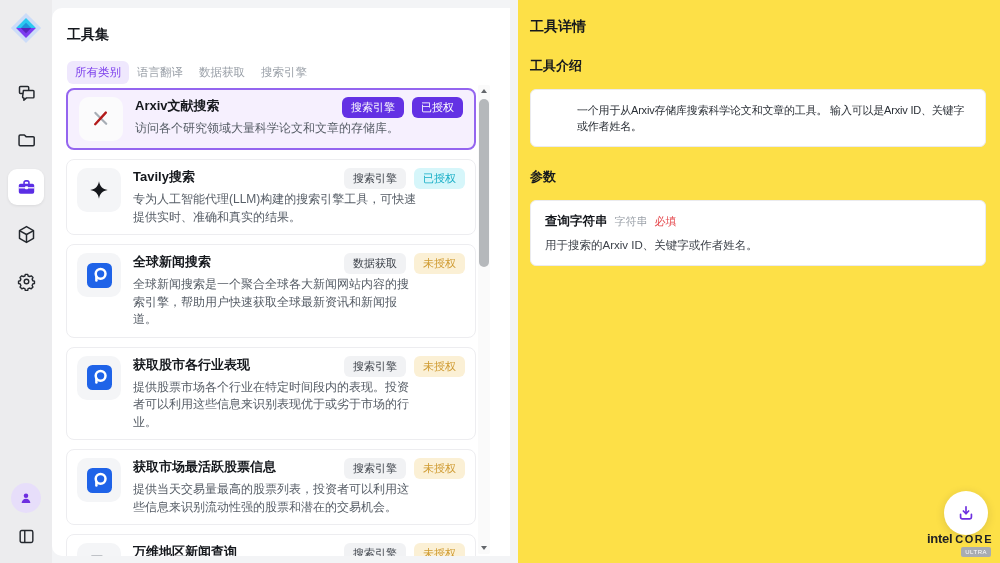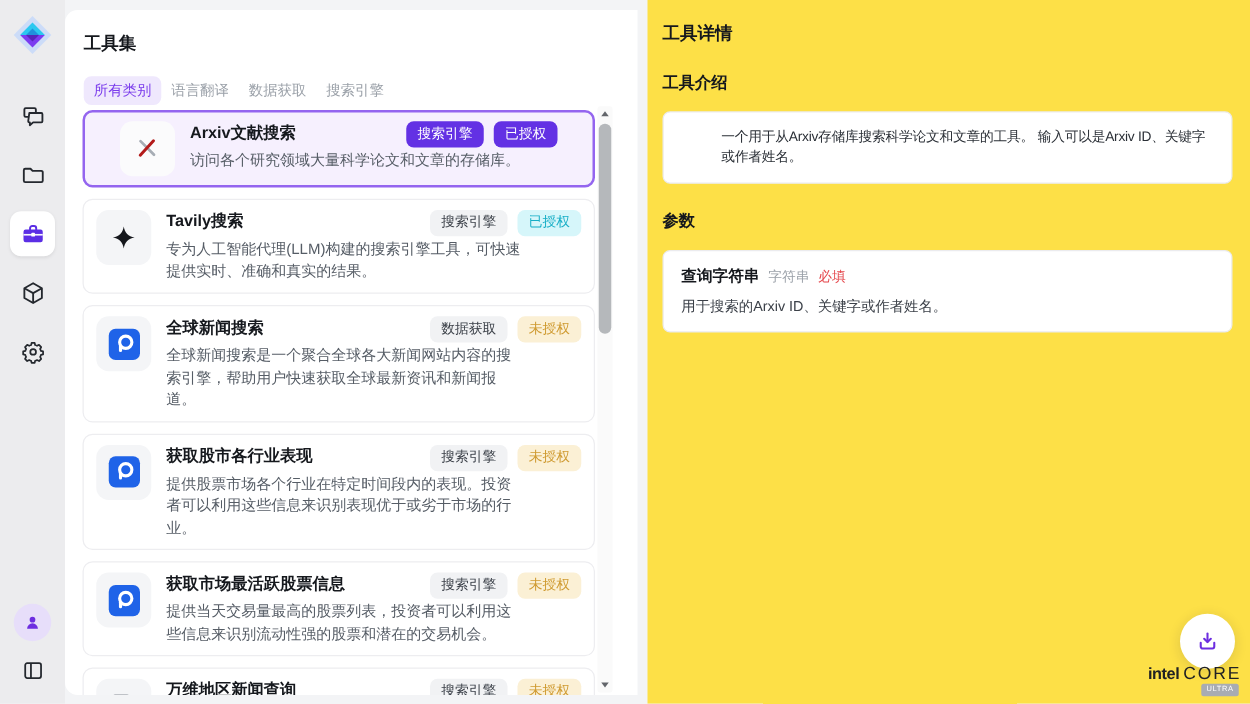--- a/index.html
+++ b/index.html
@@ -33,21 +33,21 @@
   }
   .list-title { font-size:14px; font-weight:bold; color:#15181d; margin:18px 0 0 15px; }
   .tabs { display:flex; align-items:center; margin:17px 0 0 15px; }
   .tab { font-size:11.5px; color:#9aa0a8; padding:4px 8px; border-radius:6px; cursor:pointer; white-space:nowrap; }
   .tab.active { background:#efe8fd; color:#7a3bec; }
   .cards { position:absolute; left:14px; top:80px; width:410px; display:flex; flex-direction:column; gap:9px; }
   .card {
     background:#fff; border:1px solid #ededf0; border-radius:8px;
     padding:8px 10px; display:flex; gap:12px; cursor:pointer;
   }
-  .card.selected { background:#f6f0fe; border:2px solid #9465ef; padding:7px 28px; }
+  .card.selected { background:#f6f0fe; border:2px solid #9465ef; padding:7px 11px; }
   .tool-icon {
     flex:0 0 44px; width:44px; height:44px; border-radius:10px; background:#f4f5f7;
     display:flex; align-items:center; justify-content:center;
   }
   .tool-icon.white { background:#fbfbfc; }
   .card-main { flex:1; min-width:0; }
   .card-head { display:flex; align-items:flex-start; }
   .card-title { font-size:13px; font-weight:bold; color:#15181d; line-height:18px; }
   .card-tags { margin-left:auto; display:flex; gap:8px; }
   .tag {
@@ -92,21 +92,21 @@
   .fab {
     position:absolute; right:12px; bottom:28px; width:44px; height:44px; border-radius:50%;
     background:#ffffff; border:none; box-shadow:0 2px 10px rgba(30,30,60,.14);
     display:flex; align-items:center; justify-content:center; cursor:pointer; z-index:5;
   }
   .branding {
     position:absolute; right:7px; bottom:6px; display:flex; flex-direction:column; align-items:flex-end; z-index:5;
   }
   .brand-line { display:flex; align-items:baseline; gap:3px; }
   .brand-intel { font-size:13px; font-weight:bold; color:#202124; letter-spacing:-.3px; }
-  .brand-core { font-size:14px; font-weight:400; color:#202124; letter-spacing:1.5px; text-transform:uppercase; }
+  .brand-core { font-size:11px; font-weight:700; color:#202124; letter-spacing:1.5px; text-transform:uppercase; }
   .brand-badge {
     margin-top:1px; margin-right:2px; font-size:6px; line-height:1; color:#ffffff;
     background:#a8acb2; border-radius:2px; padding:2px 4px; letter-spacing:.5px; text-transform:uppercase;
   }
   svg { display:block; }
 </style>
 </head>
 <body>
 
 <aside class="rail">

